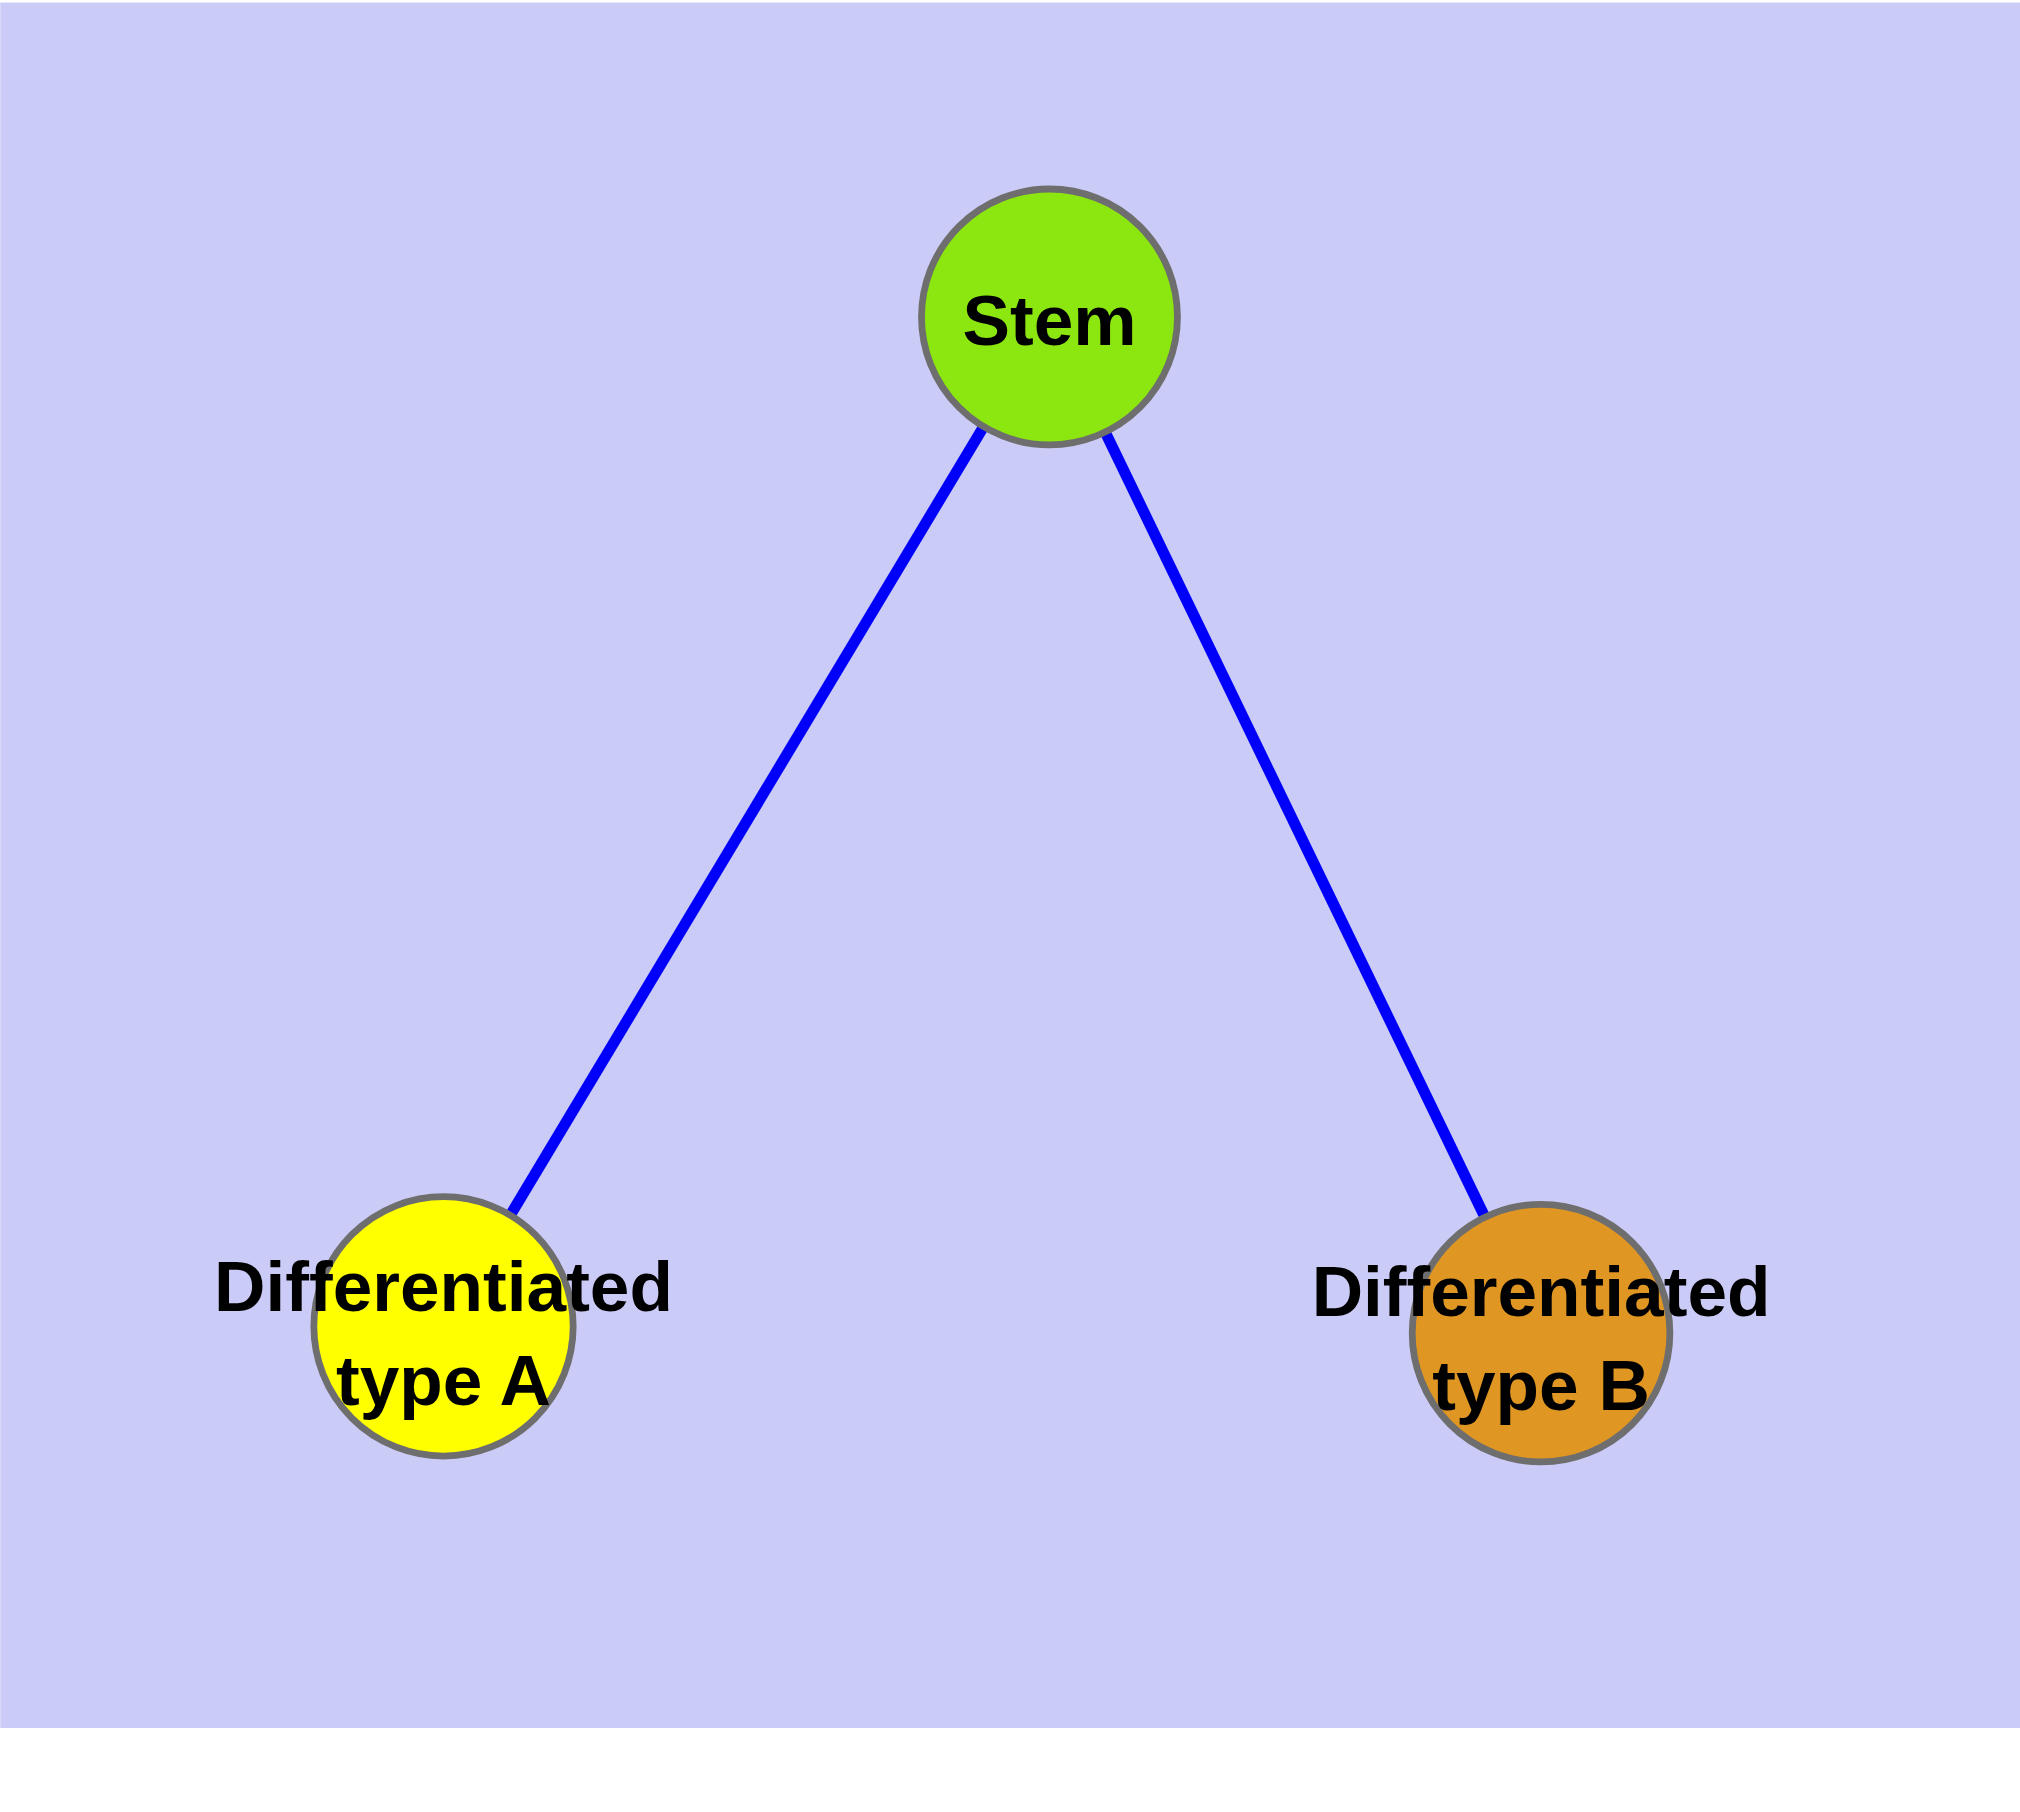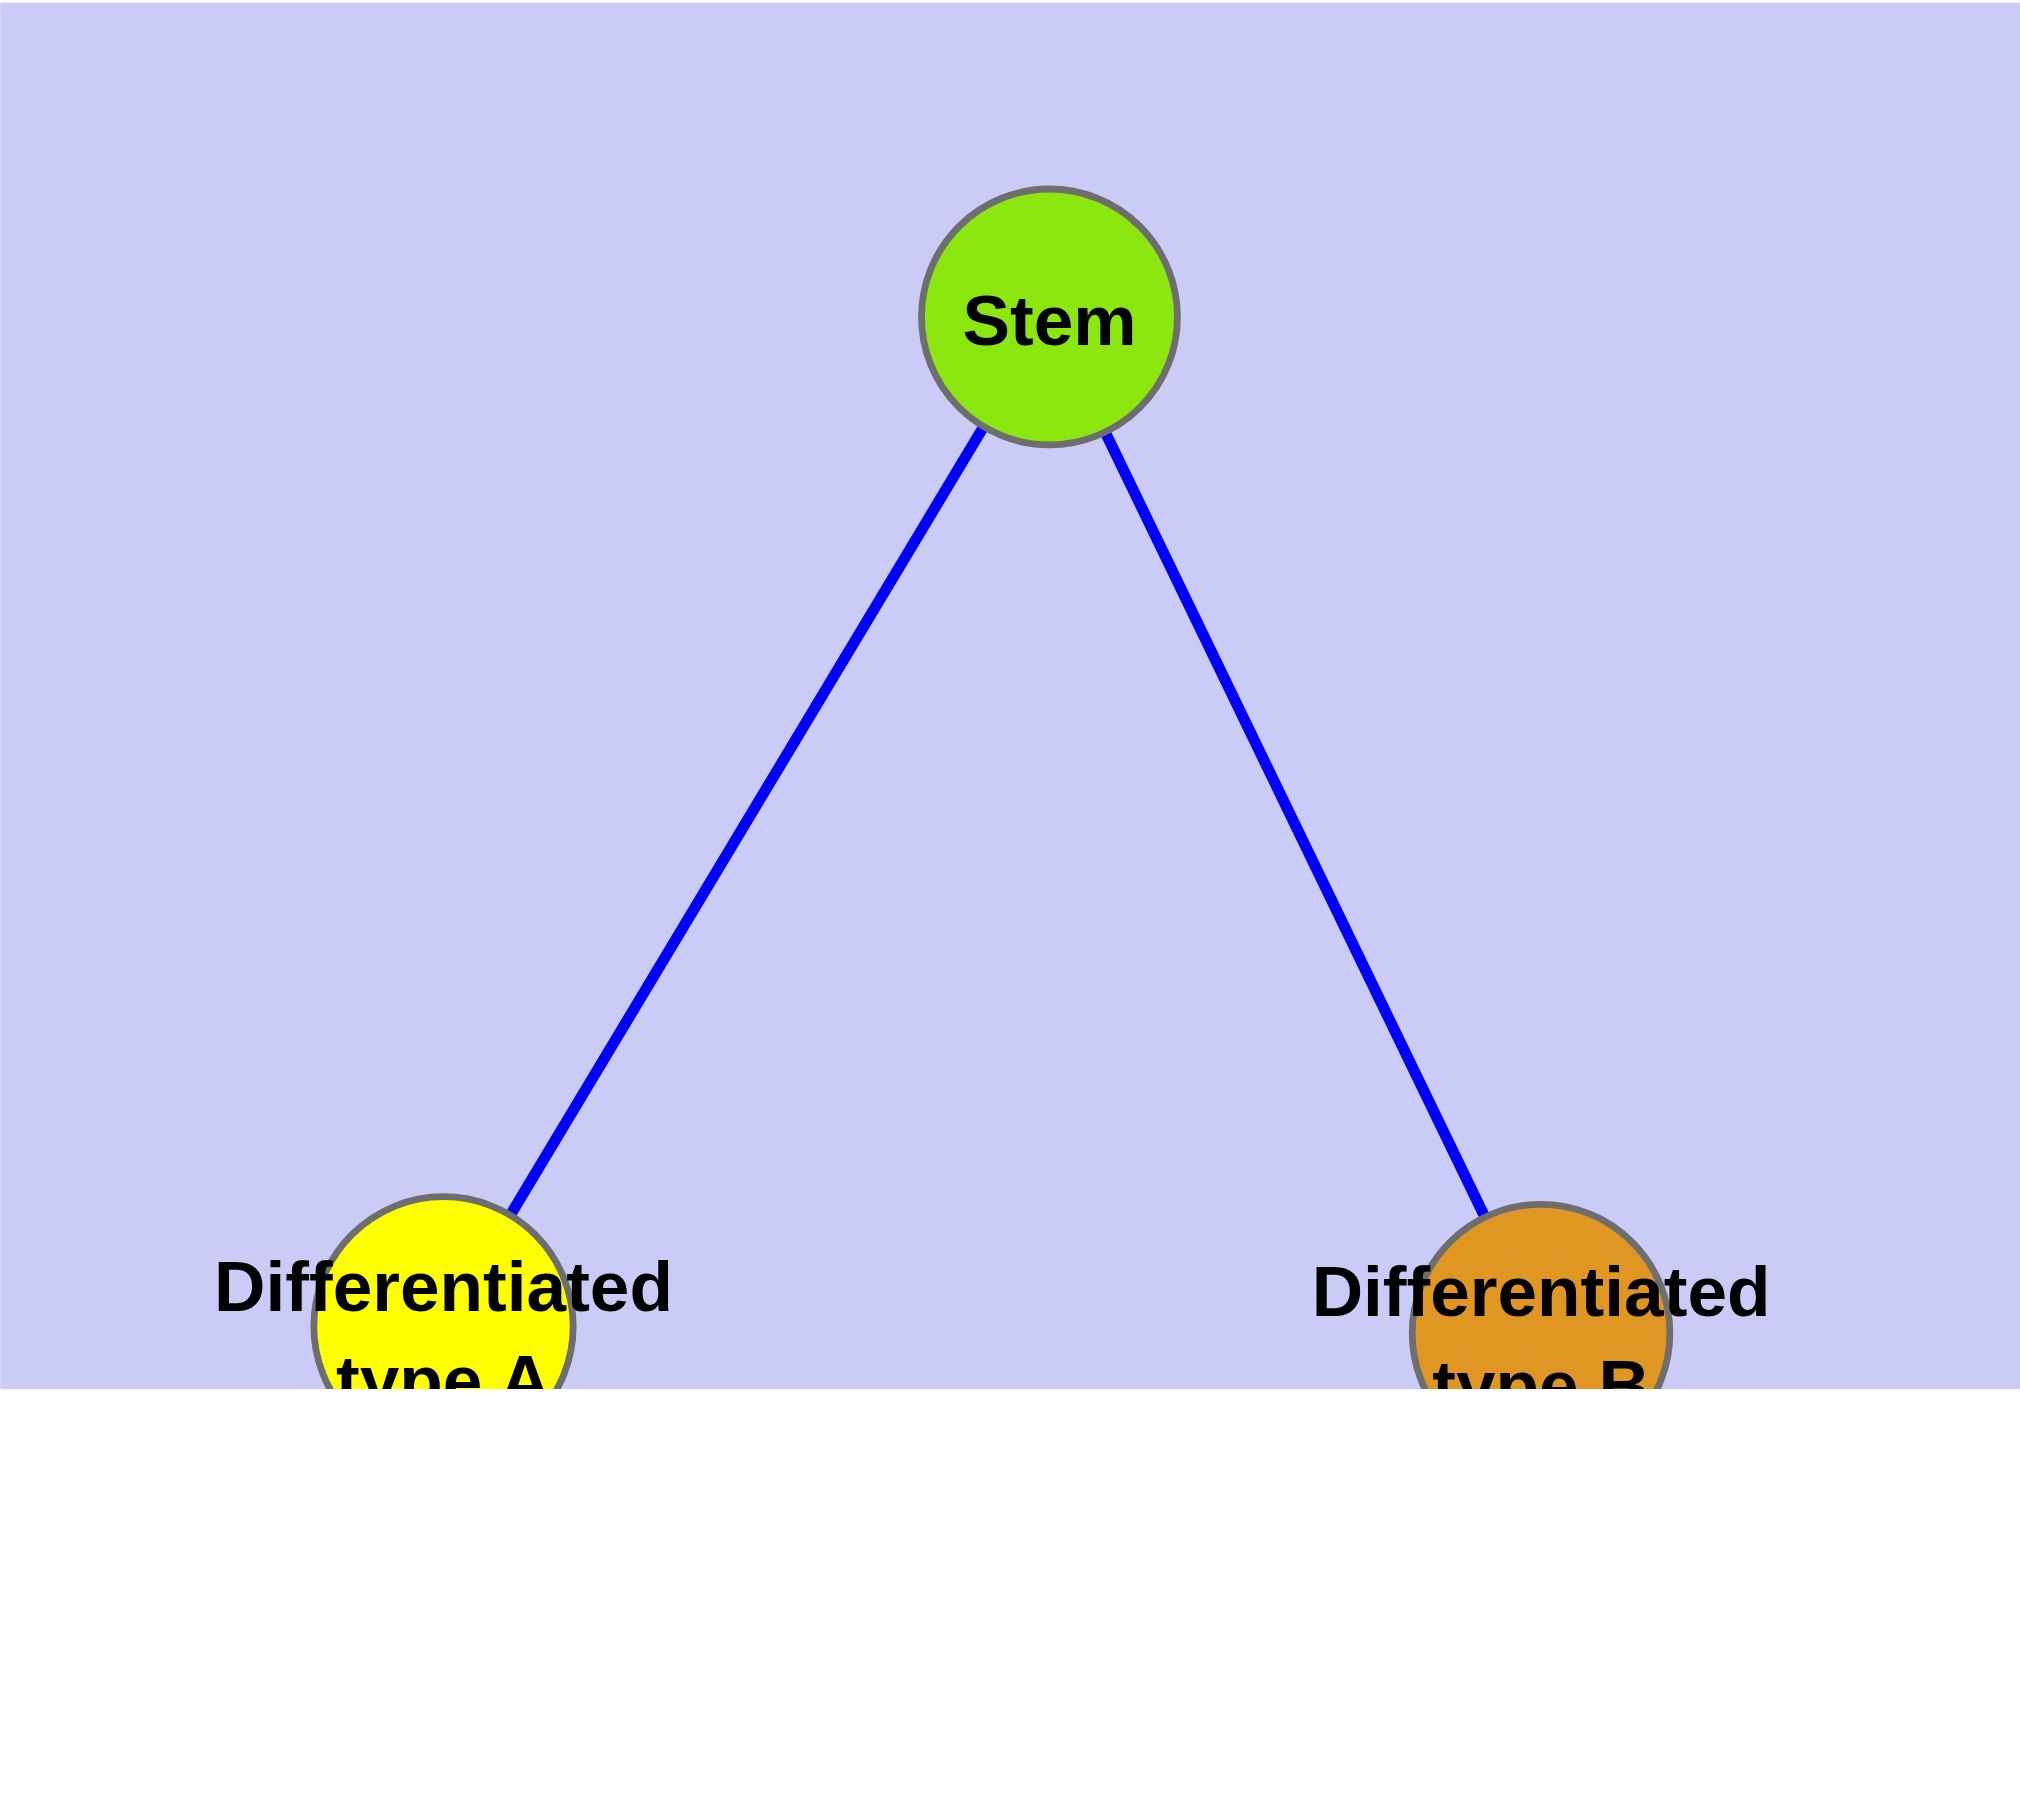--- a/index.html
+++ b/index.html
@@ -3,21 +3,21 @@
 <meta charset="utf-8">
 <style>
   html, body {
     margin: 0;
     padding: 0;
     background: #ffffff;
   }
   .stage {
     position: relative;
     width: 2021px;
-    height: 1389px;
+    height: 1728px;
     background: #ffffff;
     overflow: hidden;
   }
   .stage svg {
     display: block;
     width: 2021px;
     height: 1812px;
   }
   .node-label {
     font-family: "Liberation Sans", sans-serif;

